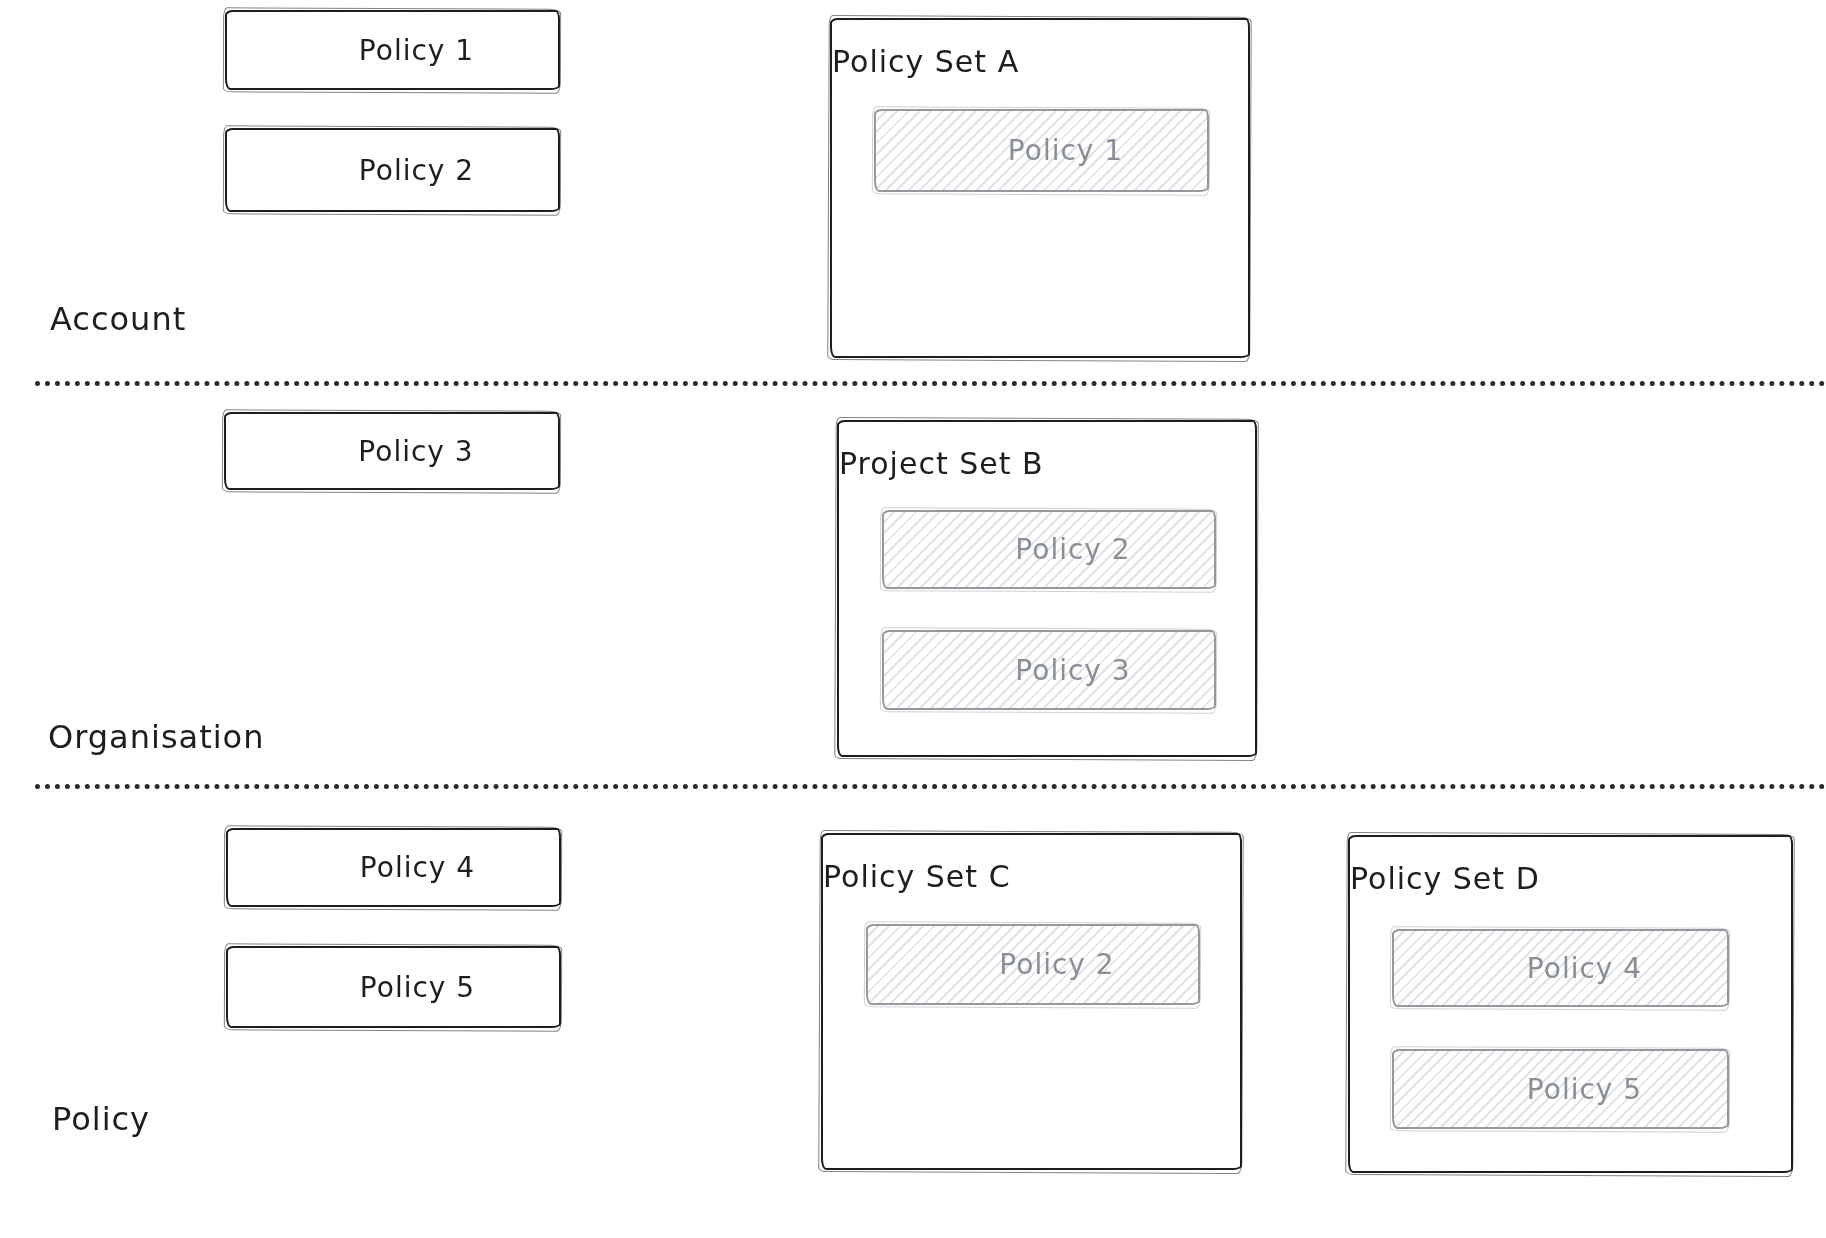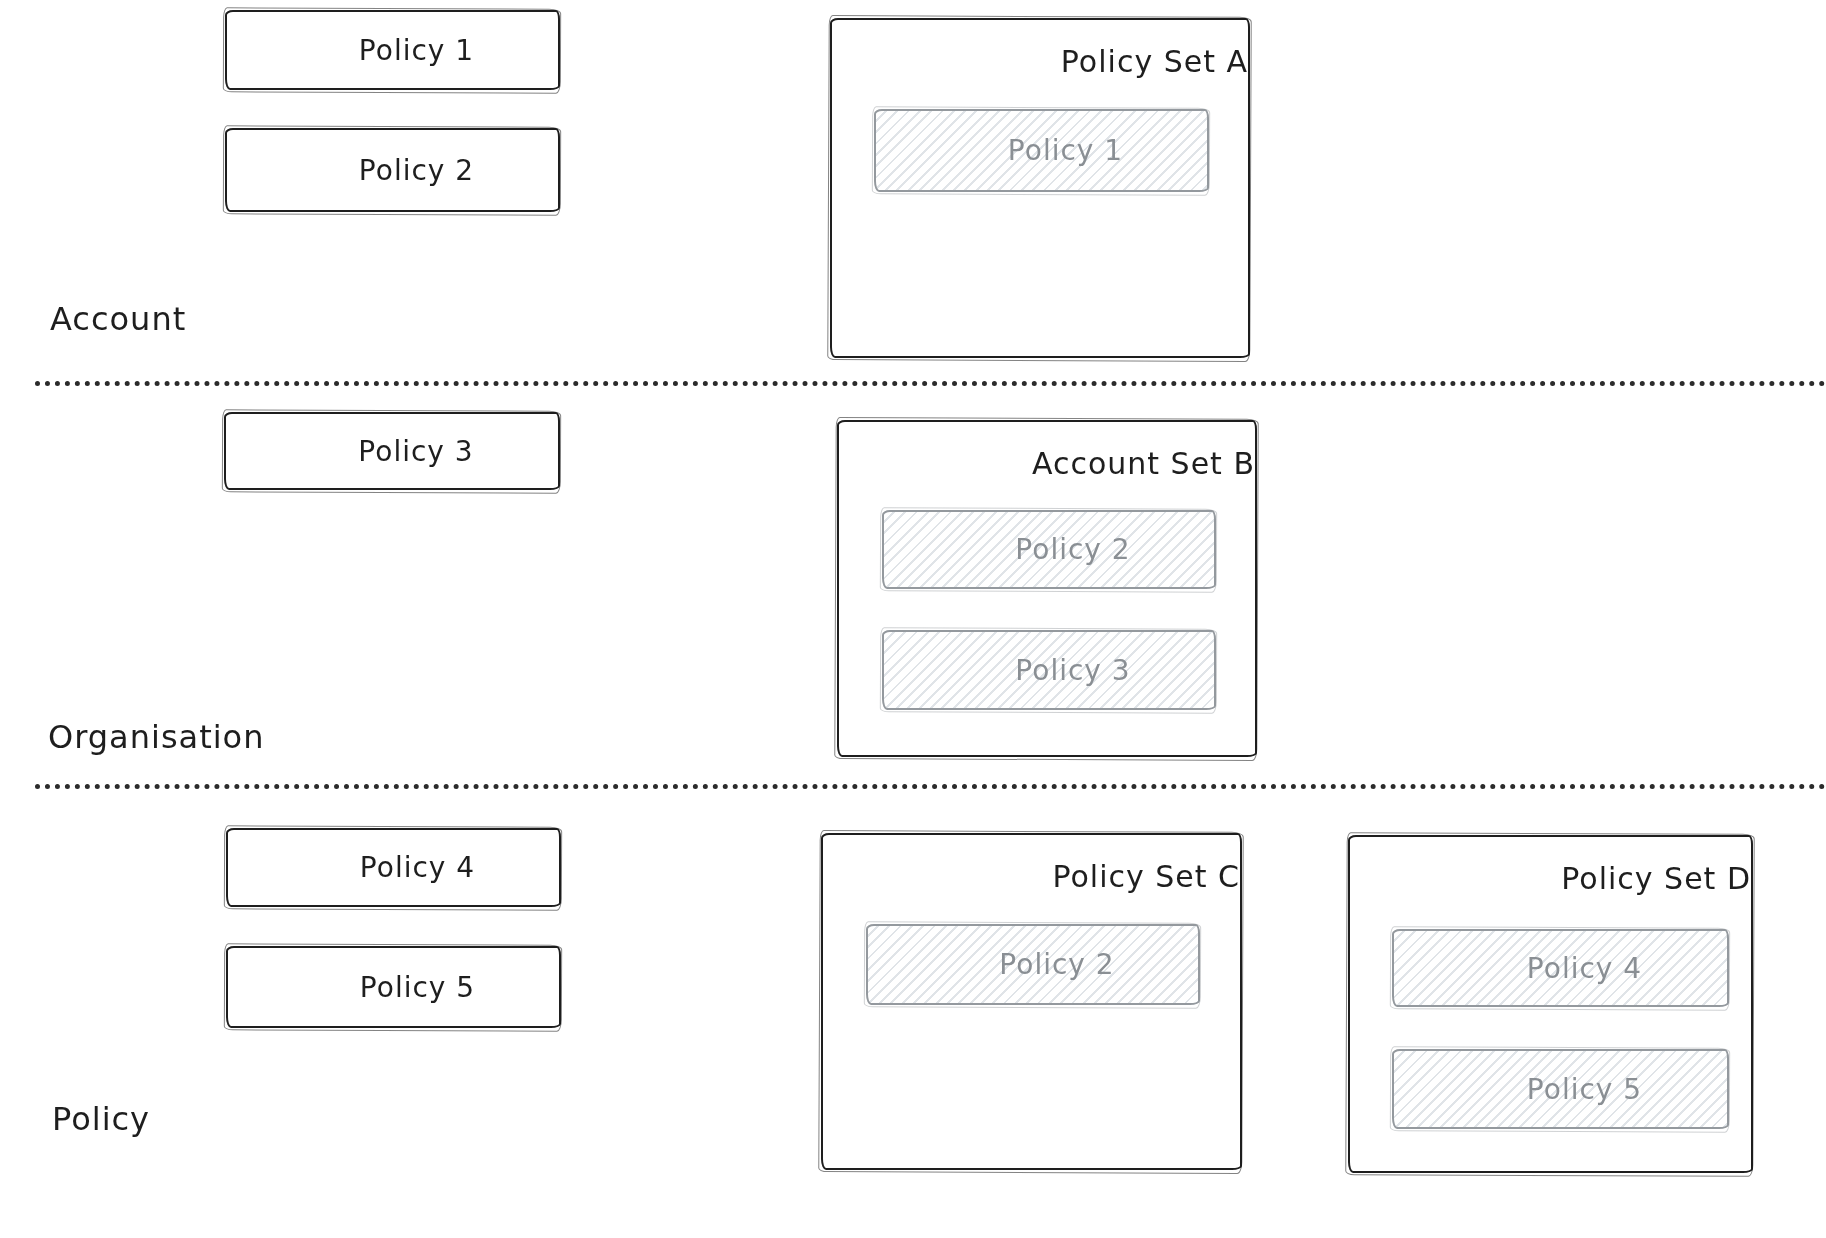--- a/index.html
+++ b/index.html
@@ -48,21 +48,21 @@
     padding-left:48px;
   }
   .policy-set{
     background:#fff;
   }
   .policy-set-title{
     position:absolute;
     top:24px;
     left:0;
     width:100%;
-    text-align:right;
+    text-align:left;
     font-size:30px;
     letter-spacing:1px;
   }
   .member{
     border-color:var(--muted-stroke);
     color:var(--muted-text);
     background:
       repeating-linear-gradient(135deg,
         rgba(255,255,255,0) 0px,
         rgba(255,255,255,0) 6px,
@@ -110,21 +110,21 @@
 
   <div class="level-label" style="left:50px;top:300px">Account</div>
 
   <div class="divider" style="top:381px"></div>
 
   <div class="sketch policy-box" style="left:224px;top:412px;width:336px;height:78px">
     <span>Policy 3</span>
   </div>
 
   <div class="sketch policy-set" style="left:837px;top:420px;width:420px;height:337px">
-    <div class="policy-set-title">Account Set B</div>
+    <div class="policy-set-title">Project Set B</div>
     <div class="sketch policy-box member" style="left:43px;top:88px;width:334px;height:79px">
       <span>Policy 2</span>
     </div>
     <div class="sketch policy-box member" style="left:43px;top:208px;width:334px;height:80px">
       <span>Policy 3</span>
     </div>
   </div>
 
   <div class="level-label" style="left:48px;top:718px">Organisation</div>
 
@@ -138,21 +138,21 @@
     <span>Policy 5</span>
   </div>
 
   <div class="sketch policy-set" style="left:821px;top:833px;width:421px;height:337px">
     <div class="policy-set-title">Policy Set C</div>
     <div class="sketch policy-box member" style="left:43px;top:89px;width:334px;height:81px">
       <span>Policy 2</span>
     </div>
   </div>
 
-  <div class="sketch policy-set" style="left:1348px;top:835px;width:405px;height:338px">
+  <div class="sketch policy-set" style="left:1348px;top:835px;width:445px;height:338px">
     <div class="policy-set-title">Policy Set D</div>
     <div class="sketch policy-box member" style="left:42px;top:92px;width:337px;height:78px">
       <span>Policy 4</span>
     </div>
     <div class="sketch policy-box member" style="left:42px;top:212px;width:337px;height:80px">
       <span>Policy 5</span>
     </div>
   </div>
 
   <div class="level-label" style="left:52px;top:1100px">Policy</div>

